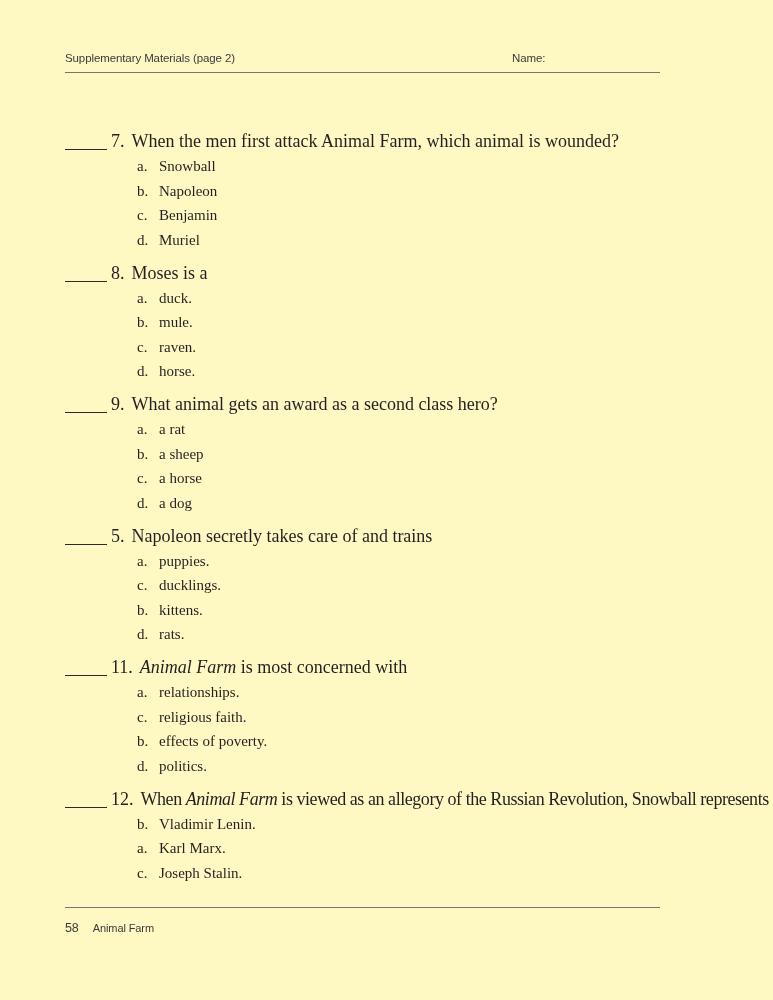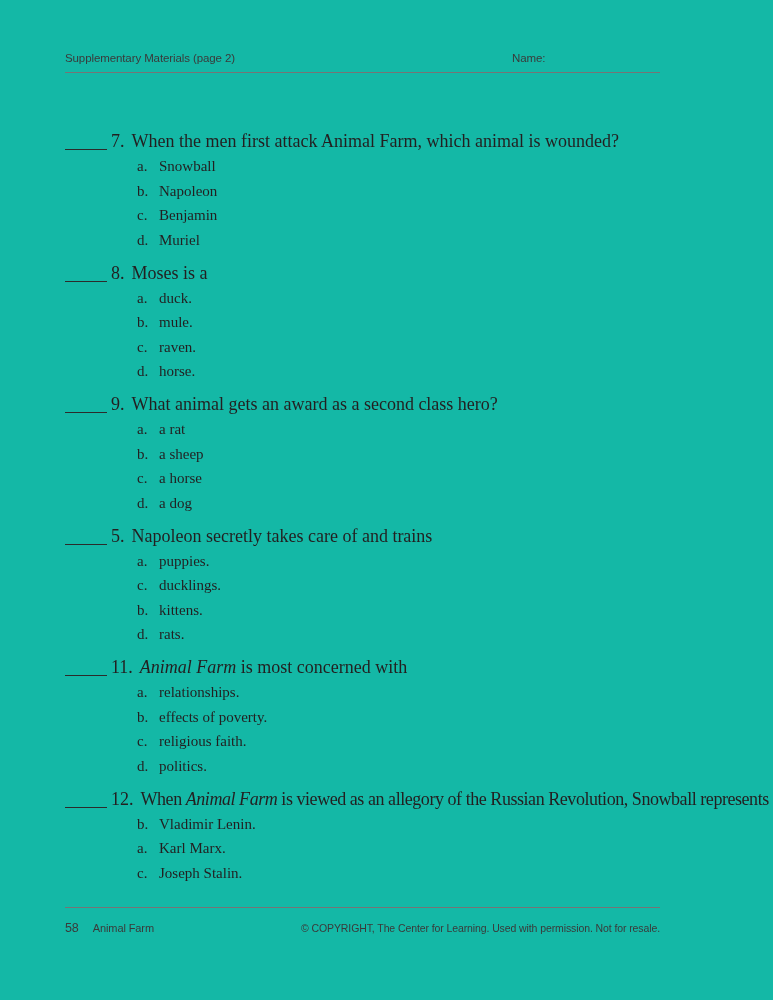--- a/index.html
+++ b/index.html
@@ -1,20 +1,20 @@
 <!DOCTYPE html>
 <html><head>
 <meta charset="utf-8">
 <style>
   html, body { margin: 0; padding: 0; background: #ffffff; }
   .page {
     position: relative;
     width: 773px;
     height: 1000px;
-    background: #14b8a6;
+    background: #fef9c3;
     box-sizing: border-box;
     padding: 51px 113px 0 65px;
     font-family: "Liberation Serif", serif;
     color: #231f20;
     overflow: hidden;
   }
   
   .hdr-row {
     position: relative;
     height: 15px;
@@ -108,36 +108,35 @@
       <div class="q-head"><span class="blank"></span><span class="q-num">5.</span><span class="q-text"><span>Napoleon secretly takes care of and trains</span><i></i><span></span></span></div>
       <div class="option"><span class="opt-letter">a.</span><span class="opt-text">puppies.</span></div>
       <div class="option"><span class="opt-letter">c.</span><span class="opt-text">ducklings.</span></div>
       <div class="option"><span class="opt-letter">b.</span><span class="opt-text">kittens.</span></div>
       <div class="option"><span class="opt-letter">d.</span><span class="opt-text">rats.</span></div>
     </section>
 
     <section class="question">
       <div class="q-head"><span class="blank"></span><span class="q-num">11.</span><span class="q-text"><span></span><i>Animal Farm</i><span> is most concerned with</span></span></div>
       <div class="option"><span class="opt-letter">a.</span><span class="opt-text">relationships.</span></div>
+      <div class="option"><span class="opt-letter">c.</span><span class="opt-text">religious faith.</span></div>
       <div class="option"><span class="opt-letter">b.</span><span class="opt-text">effects of poverty.</span></div>
-      <div class="option"><span class="opt-letter">c.</span><span class="opt-text">religious faith.</span></div>
       <div class="option"><span class="opt-letter">d.</span><span class="opt-text">politics.</span></div>
     </section>
 
     <section class="question">
       <div class="q-head tight"><span class="blank"></span><span class="q-num">12.</span><span class="q-text"><span>When </span><i>Animal Farm</i><span> is viewed as an allegory of the Russian Revolution, Snowball represents</span></span></div>
       <div class="option"><span class="opt-letter">b.</span><span class="opt-text">Vladimir Lenin.</span></div>
       <div class="option"><span class="opt-letter">a.</span><span class="opt-text">Karl Marx.</span></div>
       <div class="option"><span class="opt-letter">c.</span><span class="opt-text">Joseph Stalin.</span></div>
     </section>
 
   </main>
 
   <footer class="footer">
     <div class="rule"></div>
     <div class="footer-row">
       <span class="page-num">58</span>
       <span class="book-title">Animal Farm</span>
-      <span class="copyright">© COPYRIGHT, The Center for Learning. Used with permission. Not for resale.</span>
     </div>
   </footer>
 
 </div>
 
 </body></html>

